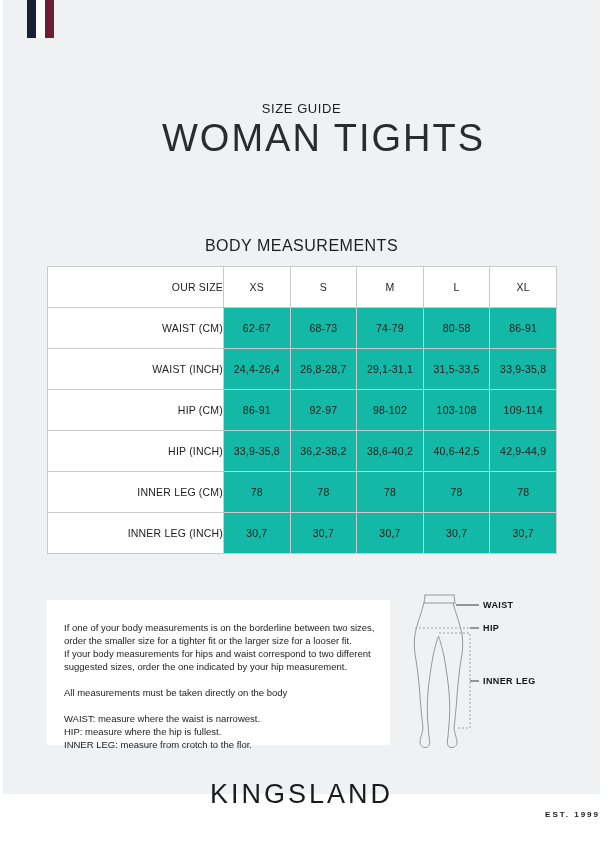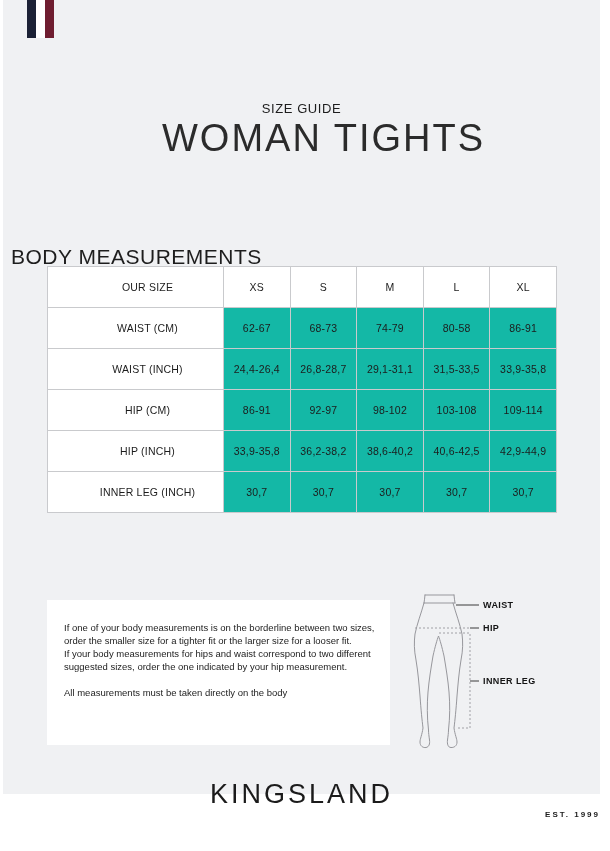--- a/index.html
+++ b/index.html
@@ -27,36 +27,36 @@
   
   .eyebrow {
     position: absolute; top: 101px; left: 0; width: 100%;
     text-align: center; font-size: 13px; letter-spacing: .6px; color: #1d1d1d;
   }
   .title {
     position: absolute; top: 117px; left: 0; width: 100%; margin: 0;
     text-align: center; font-size: 38px; font-weight: 400; letter-spacing: 2px; color: #2b2b2b; padding-left: 44px;
   }
   .section-title {
-    position: absolute; top: 237px; left: 0; width: 100%; margin: 8px;
-    text-align: left; font-size: 21px; font-weight: 400; letter-spacing: .5px; color: #1d1d1d;
+    position: absolute; top: 237px; left: 0; width: 100%; margin: 0;
+    text-align: center; font-size: 16px; font-weight: 400; letter-spacing: .5px; color: #1d1d1d;
   }
 
   
   table.size-table {
     position: absolute; left: 44px; top: 266px; width: 510px;
     border-collapse: collapse; table-layout: fixed; background: #ffffff;
   }
   .size-table th, .size-table td {
     border: 1px solid #c9cacd;
     height: 41px; padding: 0;
     font-size: 10.5px; font-weight: 400; letter-spacing: .2px; color: #1c1c1c;
     text-align: center; vertical-align: middle;
   }
-  .size-table .col-label { width: 176px; text-align: center; padding-left: 24px; }
+  .size-table .col-label { width: 176px; text-align: right; padding-left: 24px; }
   .size-table tbody td.val { background: #14b8a6; }
 
   
   .notes {
     position: absolute; left: 44px; top: 600px; width: 343px; height: 145px;
     background: #ffffff; padding: 21px 4px 0 17px;
   }
   .notes p {
     margin: 0 0 13px 0;
     font-size: 9.5px; line-height: 13px; color: #1c1c1c;
@@ -133,34 +133,45 @@
       </tr>
       <tr>
         <td class="col-label">HIP (INCH)</td>
         <td class="val">33,9-35,8</td>
         <td class="val">36,2-38,2</td>
         <td class="val">38,6-40,2</td>
         <td class="val">40,6-42,5</td>
         <td class="val">42,9-44,9</td>
       </tr>
       <tr>
+        <td class="col-label">INNER LEG (CM)</td>
+        <td class="val">78</td>
+        <td class="val">78</td>
+        <td class="val">78</td>
+        <td class="val">78</td>
+        <td class="val">78</td>
+      </tr>
+      <tr>
         <td class="col-label">INNER LEG (INCH)</td>
         <td class="val">30,7</td>
         <td class="val">30,7</td>
         <td class="val">30,7</td>
         <td class="val">30,7</td>
         <td class="val">30,7</td>
       </tr>
     </tbody>
   </table>
 
   <div class="notes">
     <p>If one of your body measurements is on the borderline between two sizes, order the smaller size for a tighter fit or the larger size for a looser fit.
 If your body measurements for hips and waist correspond to two different suggested sizes, order the one indicated by your hip measurement.</p>
     <p>All measurements must be taken directly on the body</p>
+    <p>WAIST: measure where the waist is narrowest.
+HIP: measure where the hip is fullest.
+INNER LEG: measure from crotch to the flor.</p>
   </div>
 
   <svg class="diagram" width="170" height="162" viewBox="0 0 170 162">
 
     <g>
       <path class="outline" d="M13,3 H42"></path>
       <path class="outline" d="M13,3 C12.7,6 12.4,8.5 12,11"></path>
       <path class="outline" d="M42,3 C42.3,6 42.6,8.5 43,11"></path>
       <path class="outline" d="M12,11 H43"></path>
       <path class="outline" d="M12,11 C9,22 5,32 3,42 C2,50 2,58 4,68 C6,80 7,92 8,104 C9,118 10,128 11,136 C10,143 8,147 8,150 C8,154 11,156 14,155.5 C17,155 18,152 17.5,148 C17,144 16.5,141 16.5,138 C15,125 15,112 16,100 C17,88 19,76 21,64 C23,55 25,48 26.5,44 C28,48 30,55 32,64 C34,76 36,88 37,100 C38,112 38,125 36.5,138 C36.5,141 36,144 35.5,148 C35,152 36,155.5 39,155.5 C42,155.7 45,154 45,150 C45,147 43,143 42,136 C43,128 44,118 45,104 C46,92 47,80 49,68 C51,58 51,50 50,42 C48,32 44,22 41,11"></path>

